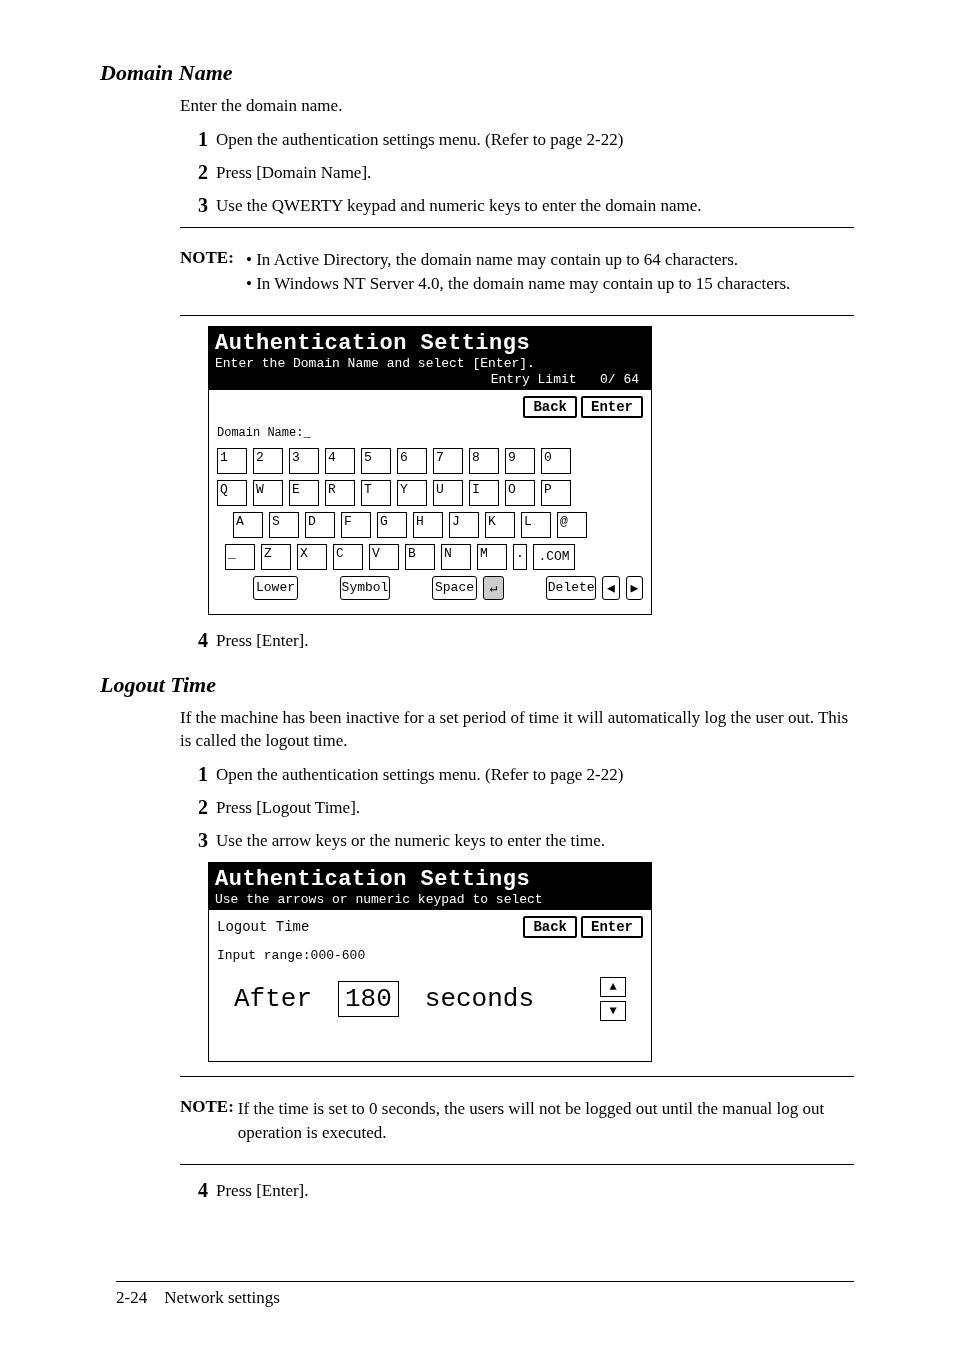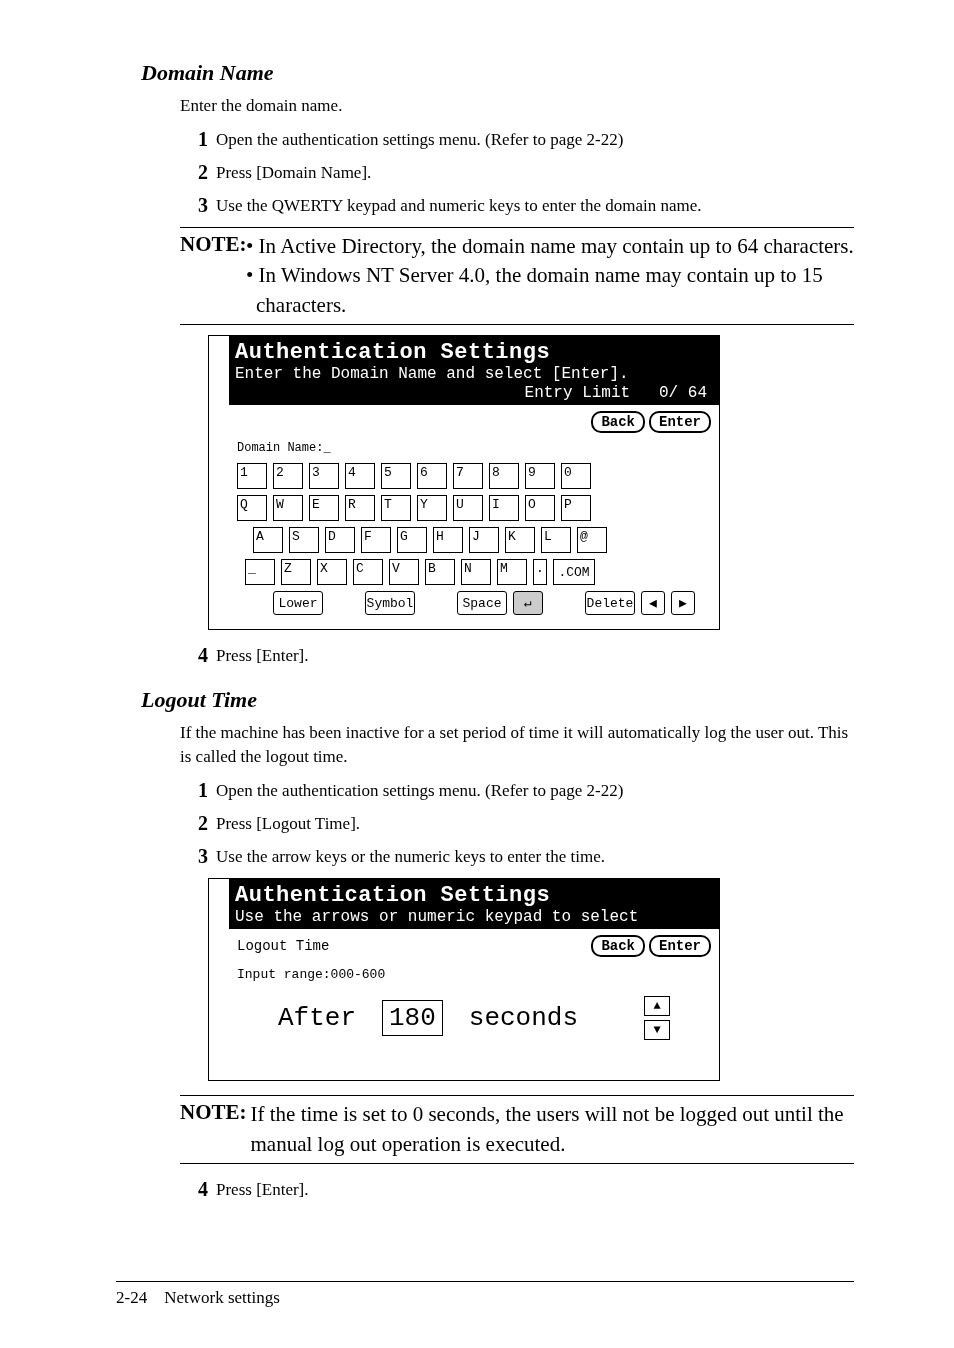--- a/index.html
+++ b/index.html
@@ -10,21 +10,20 @@
       font-family: Georgia, 'Times New Roman', serif;
       color: #000;
       padding: 60px 100px 30px 100px;
       position: relative;
     }
     .section-title {
       font-style: italic;
       font-weight: bold;
       font-size: 22px;
       margin-bottom: 8px;
-      margin-left: 41px;
     }
     .body-text {
       font-size: 17px;
       margin-left: 80px;
       margin-bottom: 10px;
       line-height: 1.4;
     }
     .step-list {
       margin-left: 80px;
       list-style: none;
@@ -41,53 +40,52 @@
       width: 28px;
       text-align: right;
       margin-right: 8px;
       flex-shrink: 0;
     }
     .step-text { padding-top: 2px; }
     .note-block {
       margin-left: 80px;
       border-top: 1px solid #000;
       border-bottom: 1px solid #000;
-      padding: 4px 0;
-      font-size: 21px;
+      padding: 20px 0;
+      font-size: 17px;
       margin-bottom: 8px;
       margin-top: 8px;
     }
     .note-label { font-weight: bold; }
     .note-bullet { text-indent: -10px; padding-left: 10px; line-height: 1.4; }
     .lcd-wrap {
       margin-left: 108px;
       margin-top: 10px;
       margin-bottom: 14px;
     }
     .lcd {
-      width: 512px;
+      width: 444px;
       border: 1px solid #000;
       font-family: 'Courier New', monospace;
       font-size: 14px;
-      padding-left: 20px;
     }
     .lcd-header {
       background: #000;
       color: #fff;
       padding: 4px 6px 2px 6px;
       position: relative;
     }
     .lcd-title {
       font-size: 22px;
       font-weight: bold;
       font-family: 'Courier New', monospace;
       letter-spacing: 0.5px;
     }
     .lcd-sub {
-      font-size: 16px;
+      font-size: 13px;
       line-height: 1.2;
     }
     .lcd-sub-right {
       text-align: right;
       padding-right: 6px;
     }
     .lcd-body {
       padding: 6px 8px 8px 8px;
       background: #fff;
     }
@@ -103,21 +101,21 @@
     }
     .lcd-btnrow2 {
       display: flex;
       justify-content: space-between;
       align-items: center;
       margin-bottom: 10px;
     }
     .lcd-label { font-size: 14px; }
     .lcd-btn {
       border: 2px solid #000;
-      border-radius: 10px;
+      border-radius: 2px;
       padding: 1px 8px;
       font-family: 'Courier New', monospace;
       font-size: 14px;
       background: #fff;
       font-weight: bold;
     }
     .lcd-field-label {
       font-size: 12px;
       margin-bottom: 8px;
     }

